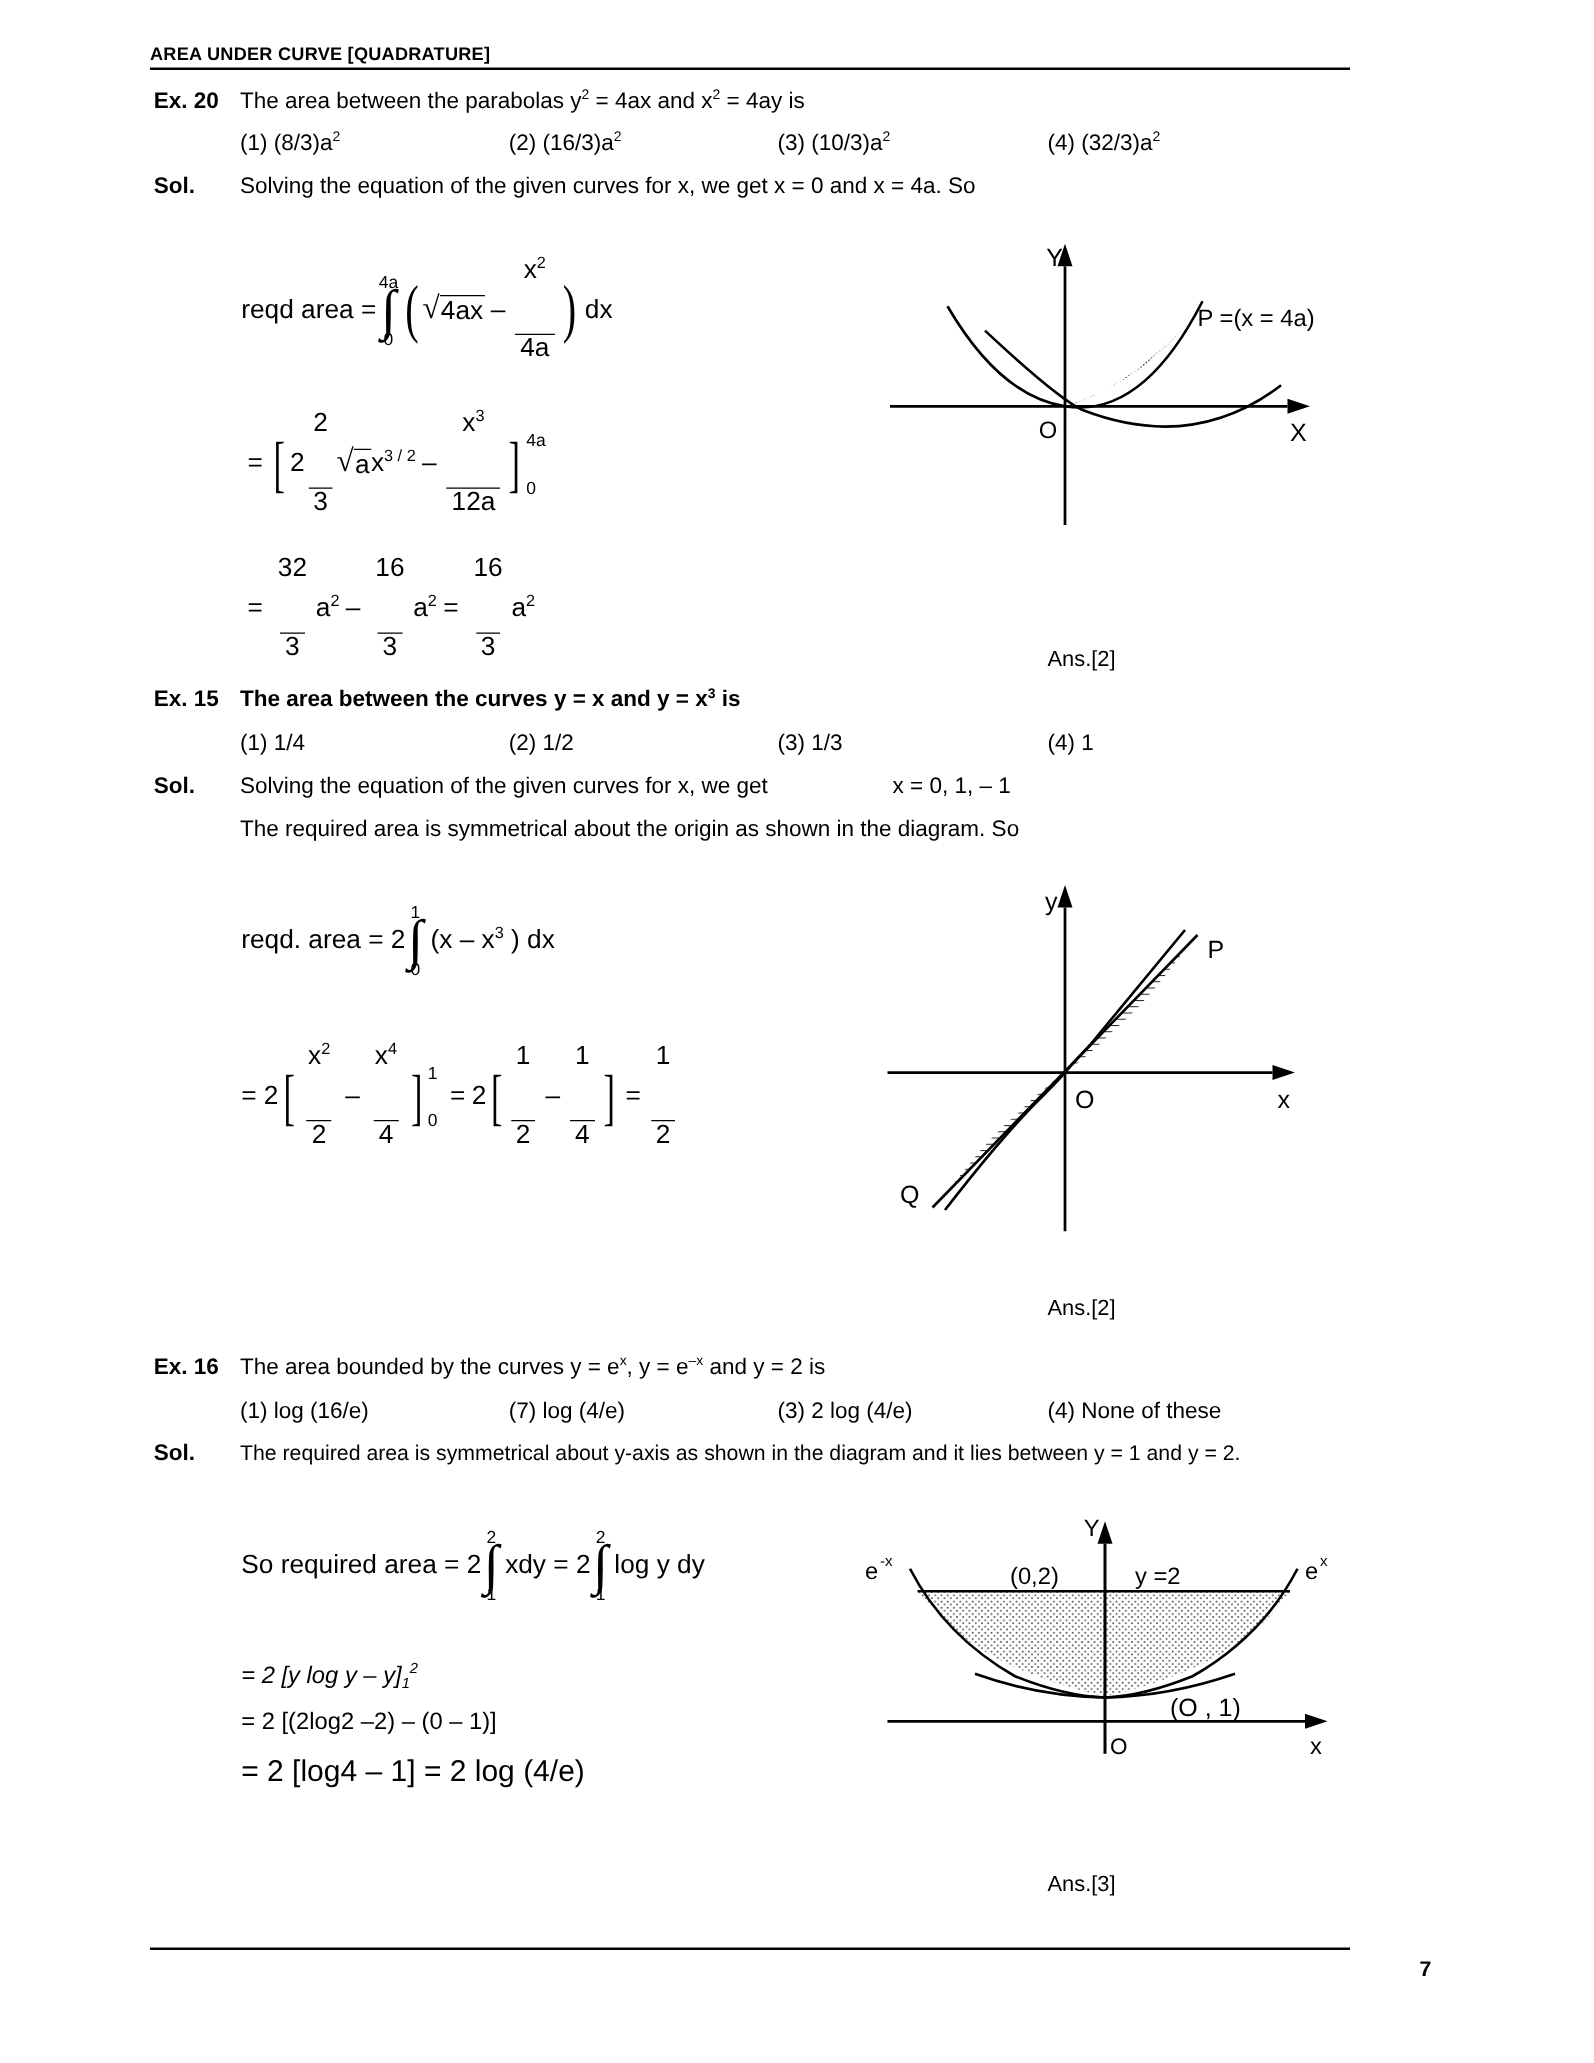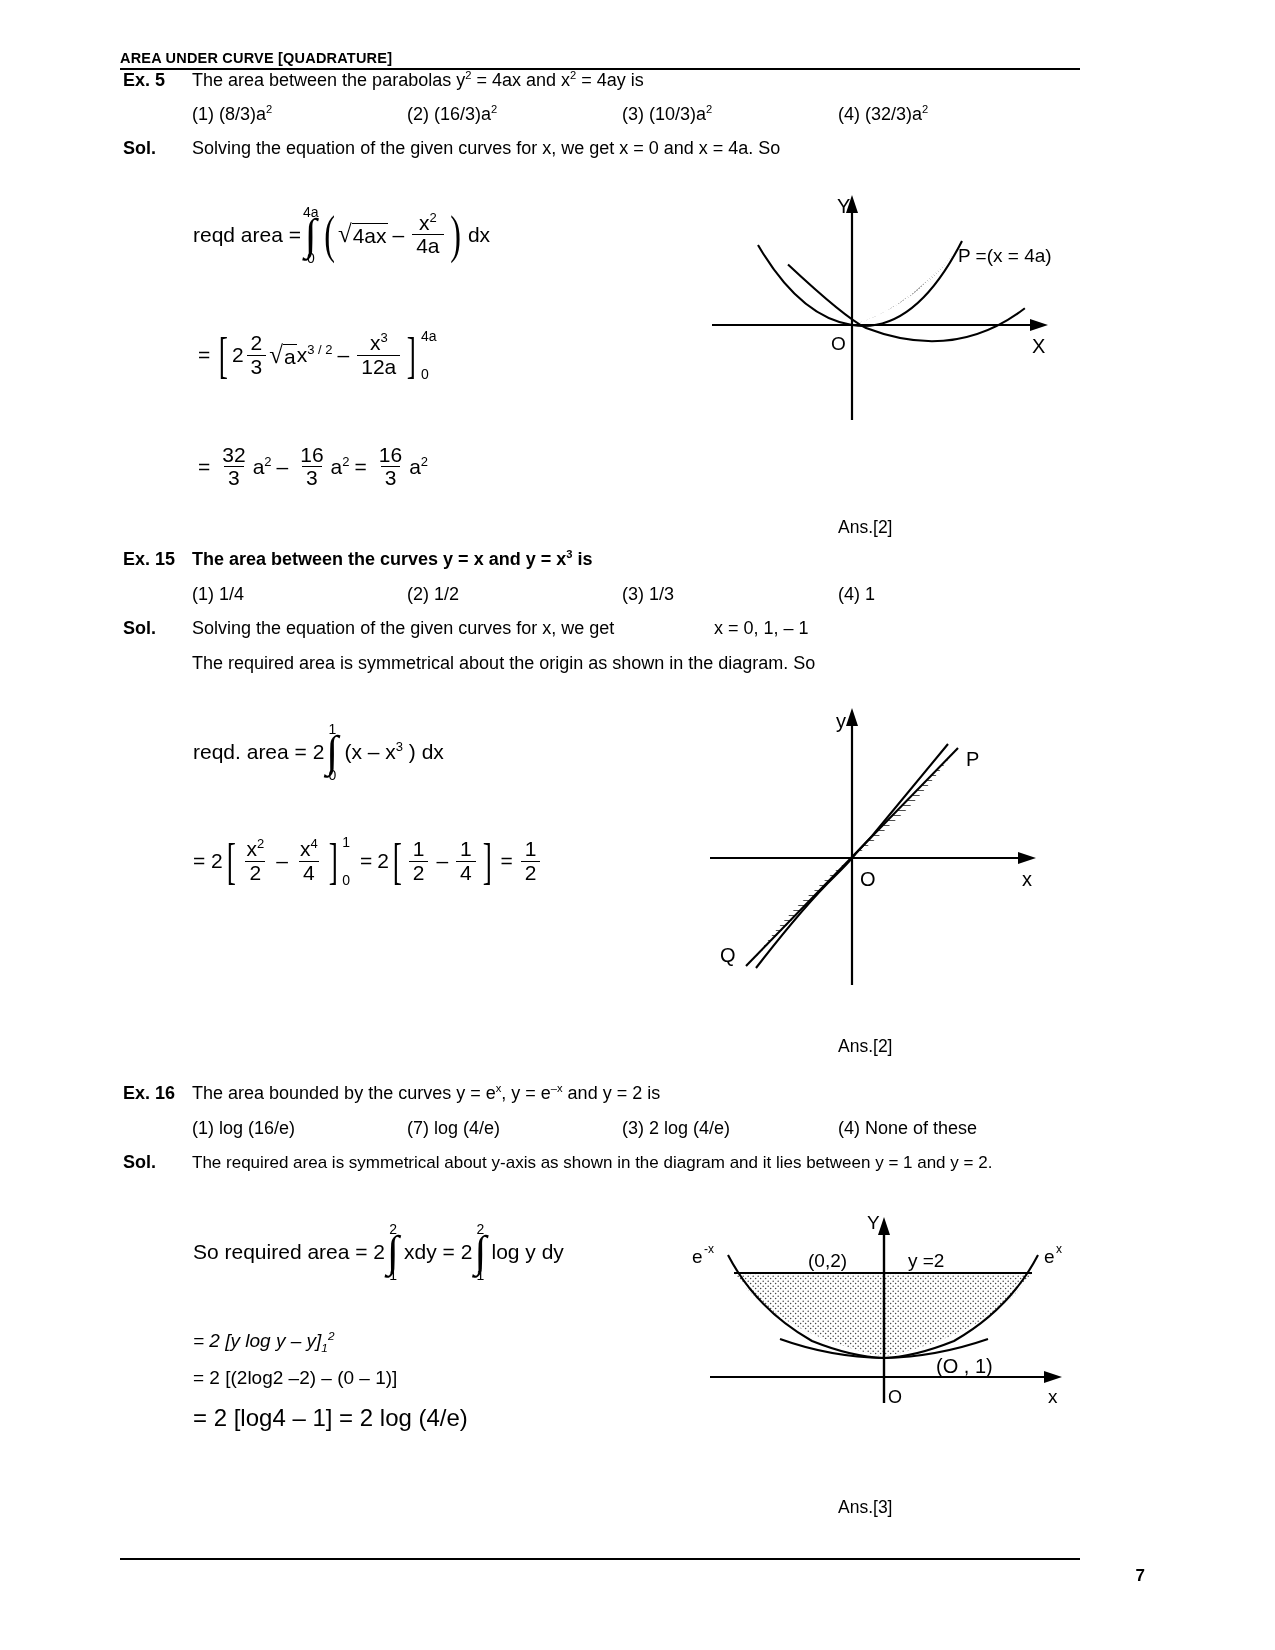--- a/index.html
+++ b/index.html
@@ -12,39 +12,38 @@
   }
   .page{position:absolute;inset:0;}
 
   
   .hdr{
     position:absolute;left:120px;top:36px;width:960px;
   }
   .hdr-title{
     font-size:14.5px;font-weight:bold;letter-spacing:.2px;
     padding-bottom:2px;
-    margin-top:14px;
   }
   .hdr-rule{
     border-bottom:2.2px solid #000;width:960px;margin-top:0px;
   }
 
   
   .lbl{position:absolute;font-size:18px;font-weight:bold;}
   .txt{position:absolute;font-size:18px;white-space:nowrap;}
   .txt-sm{font-size:17px;}
   sup{font-size:.62em;vertical-align:super;line-height:0;}
   sub{font-size:.62em;vertical-align:sub;line-height:0;}
   .ans{position:absolute;font-size:17.5px;font-weight:normal;}
 
   
   .math{position:absolute;font-size:21px;display:flex;align-items:center;
         font-family:"Liberation Sans", sans-serif;white-space:nowrap;}
   .frac{display:inline-flex;flex-direction:column;align-items:center;
-        vertical-align:middle;margin:0 3px;line-height:1.06;}
+        vertical-align:middle;margin:0 3px;line-height:1.06;gap:40px;}
   .frac > .num{padding:0 4px;}
   .frac > .den{padding:0 4px;border-top:1.6px solid #000;}
   .op{margin:0 5px;}
   .intg{display:inline-flex;flex-direction:column;align-items:center;
         font-size:14px;margin:0 2px;line-height:1;}
   .intg .sym{font-size:44px;line-height:.72;font-family:"Liberation Serif",serif;}
   .intg .lim{font-size:14px;}
   .paren{font-size:52px;font-weight:300;font-family:"Liberation Serif",serif;
          line-height:.62;display:inline-block;transform:scaleX(.62);}
   .brk{font-size:50px;font-weight:300;font-family:"Liberation Serif",serif;
@@ -66,21 +65,21 @@
 </head>
 <body>
 
 <div class="page">
 
   <div class="hdr">
     <div class="hdr-title">AREA UNDER CURVE [QUADRATURE]</div>
     <div class="hdr-rule"></div>
   </div>
 
-  <div class="lbl" style="left:123px;top:70px;">Ex. 5</div>
+  <div class="lbl" style="left:123px;top:70px;">Ex. 20</div>
   <div class="txt" style="left:192px;top:70px;">
     The area between the parabolas y<sup>2</sup> = 4ax and x<sup>2</sup> = 4ay is
   </div>
 
   <div class="txt" style="left:192px;top:104px;">(1) (8/3)a<sup>2</sup></div>
   <div class="txt" style="left:407px;top:104px;">(2) (16/3)a<sup>2</sup></div>
   <div class="txt" style="left:622px;top:104px;">(3) (10/3)a<sup>2</sup></div>
   <div class="txt" style="left:838px;top:104px;">(4) (32/3)a<sup>2</sup></div>
 
   <div class="lbl" style="left:123px;top:138px;">Sol.</div>

